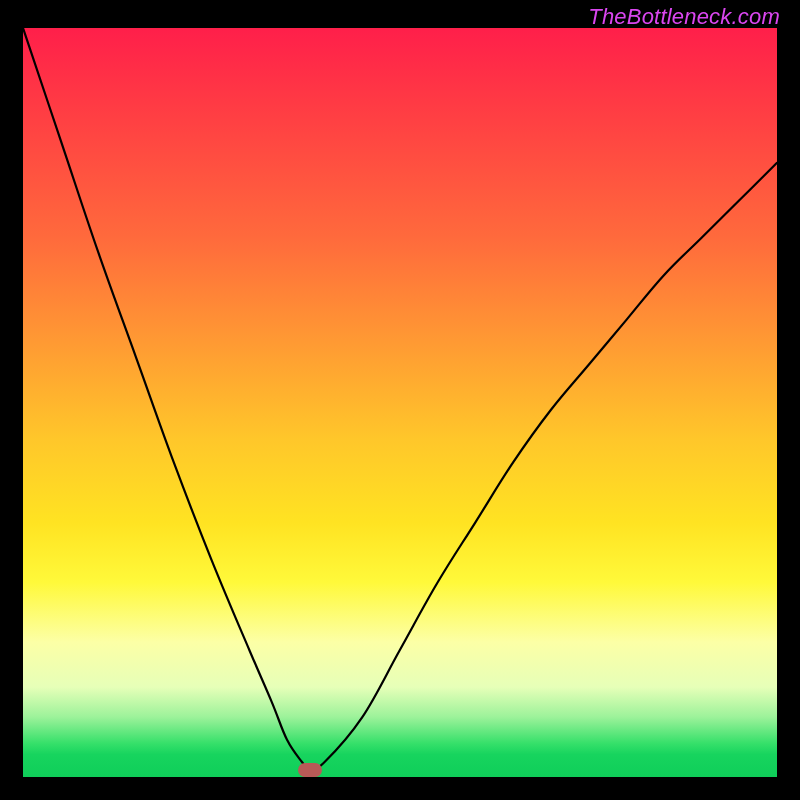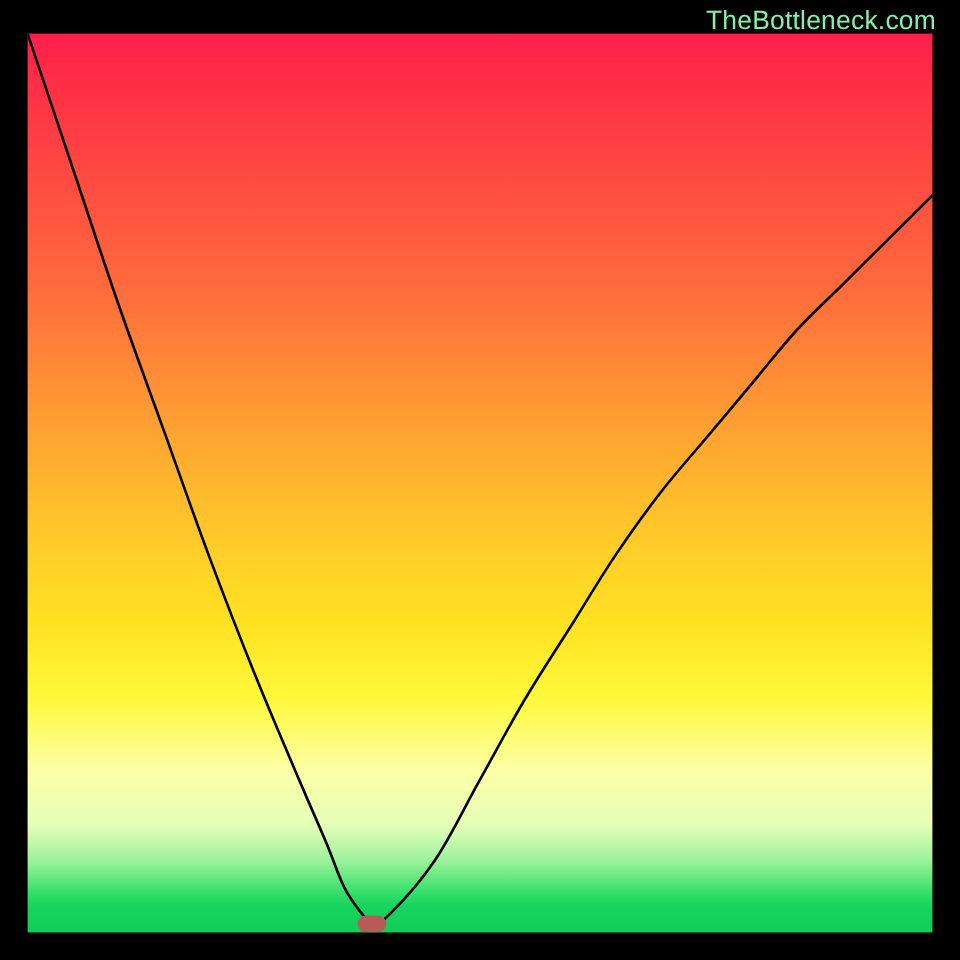--- a/index.html
+++ b/index.html
@@ -14,24 +14,25 @@
   .outer {
     position: relative;
     width: 800px;
     height: 800px;
     background: #000;
   }
   .attribution {
     position: absolute;
     top: 4px;
     right: 20px;
-    color: #86efac;
+    color: #d946ef;
     font-size: 22px;
     font-weight: 500;
     letter-spacing: 0.2px;
+    font-style: italic;
   }
   .plot-area {
     position: absolute;
     left: 23px;
     top: 28px;
     width: 754px;
     height: 749px;
     overflow: hidden;
     
     background: linear-gradient(

